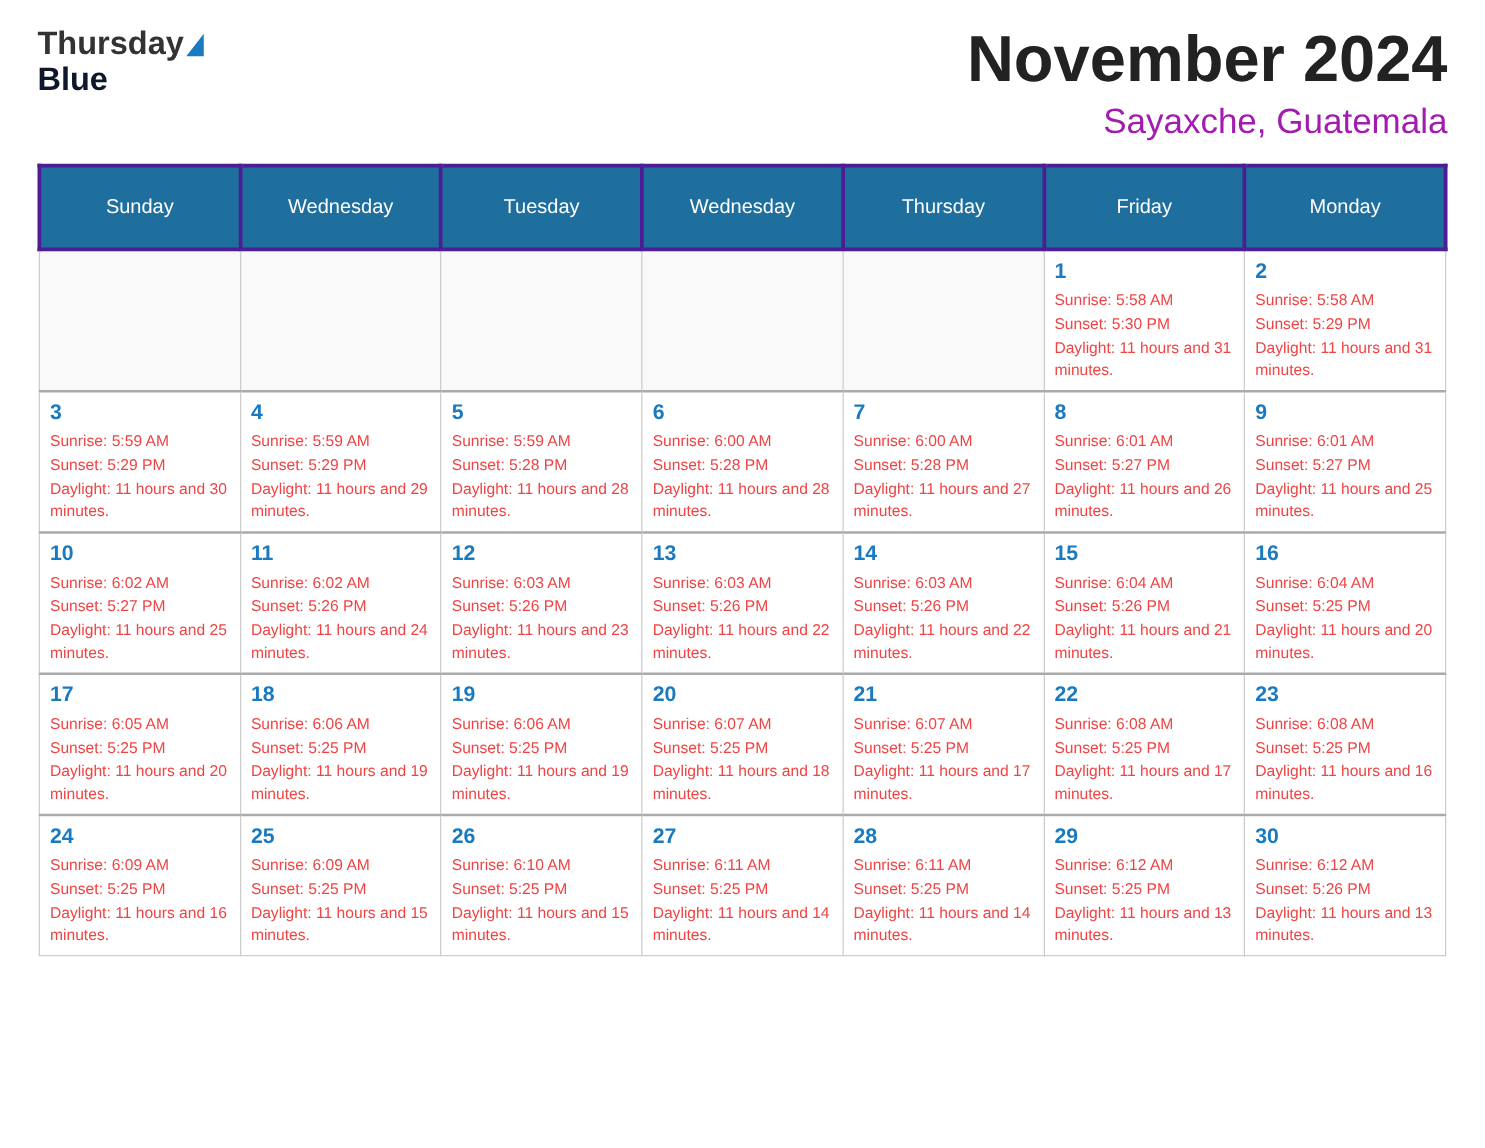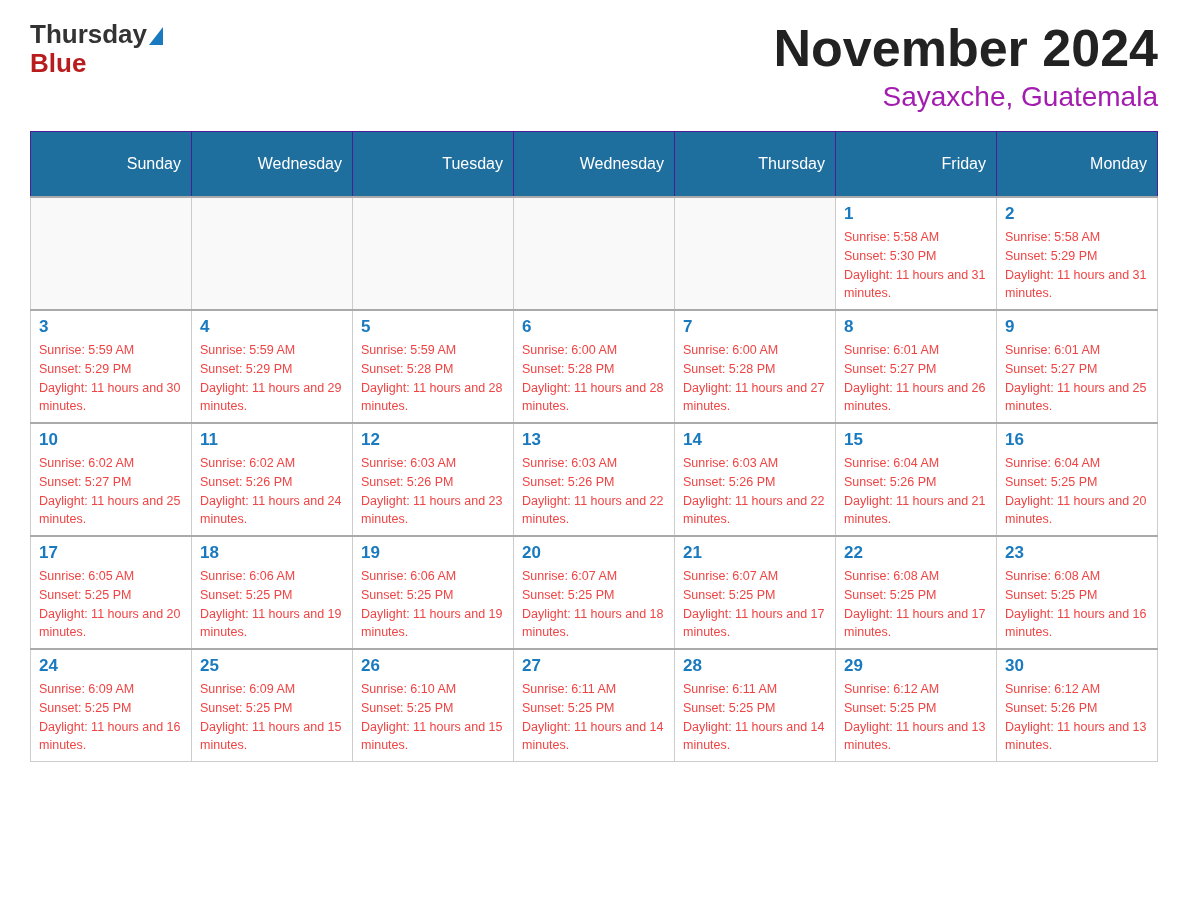--- a/index.html
+++ b/index.html
@@ -38,21 +38,21 @@
     .logo-wrapper {
       display: flex;
       flex-direction: column;
       line-height: 1.1;
     }
     .logo-line1 {
       display: flex;
       align-items: center;
     }
     .logo-line2 {
-      color: #b91c1c;
+      color: #0f172a;
       font-size: 26px;
       font-weight: bold;
     }
     .title-section {
       text-align: right;
     }
     .month-title {
       font-size: 52px;
       font-weight: bold;
       color: #222;
@@ -67,22 +67,22 @@
       width: 100%;
       border-collapse: collapse;
       border: 1px solid #aaa;
     }
     .calendar-table th {
       background-color: #1e6e9e;
       color: #fff;
       font-size: 16px;
       font-weight: normal;
       padding: 23px 10px;
-      text-align: right;
-      border: 1px solid #4c1d95;
+      text-align: center;
+      border: 3px solid #4c1d95;
     }
     .calendar-table td {
       vertical-align: top;
       padding: 6px 8px;
       border: 1px solid #ccc;
       width: 14.28%;
       min-height: 110px;
       height: 110px;
     }
     .day-number {

